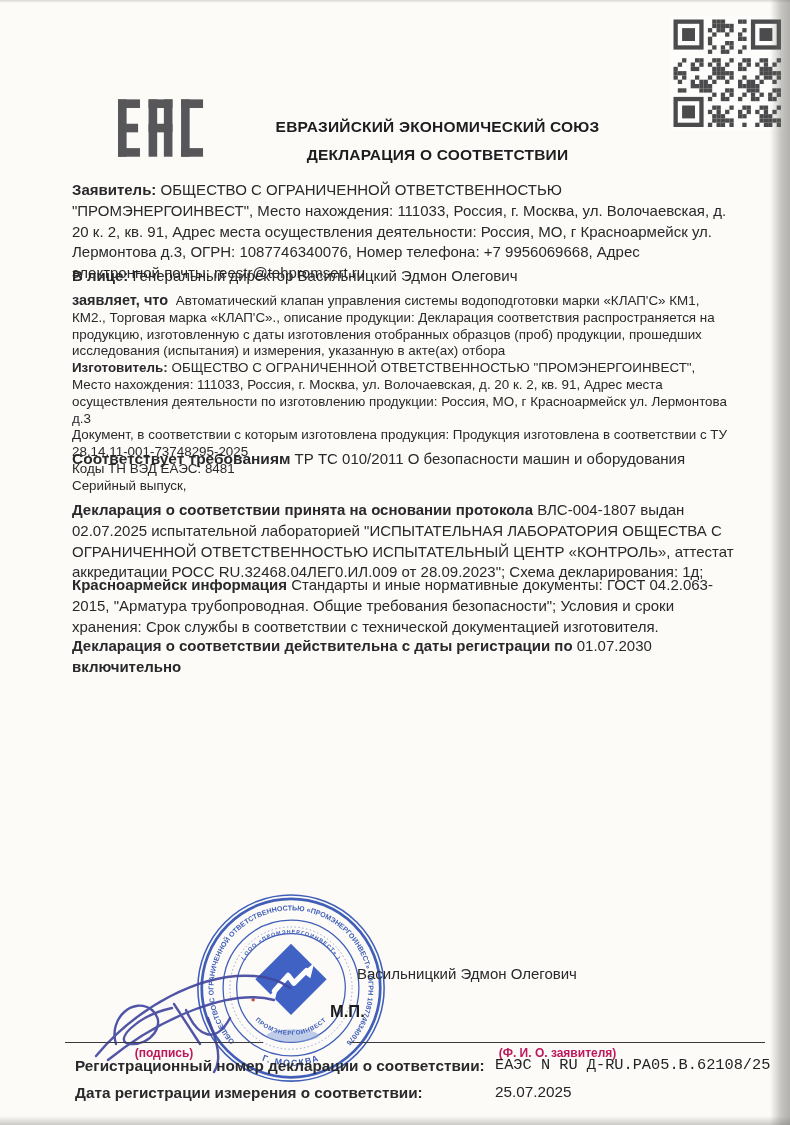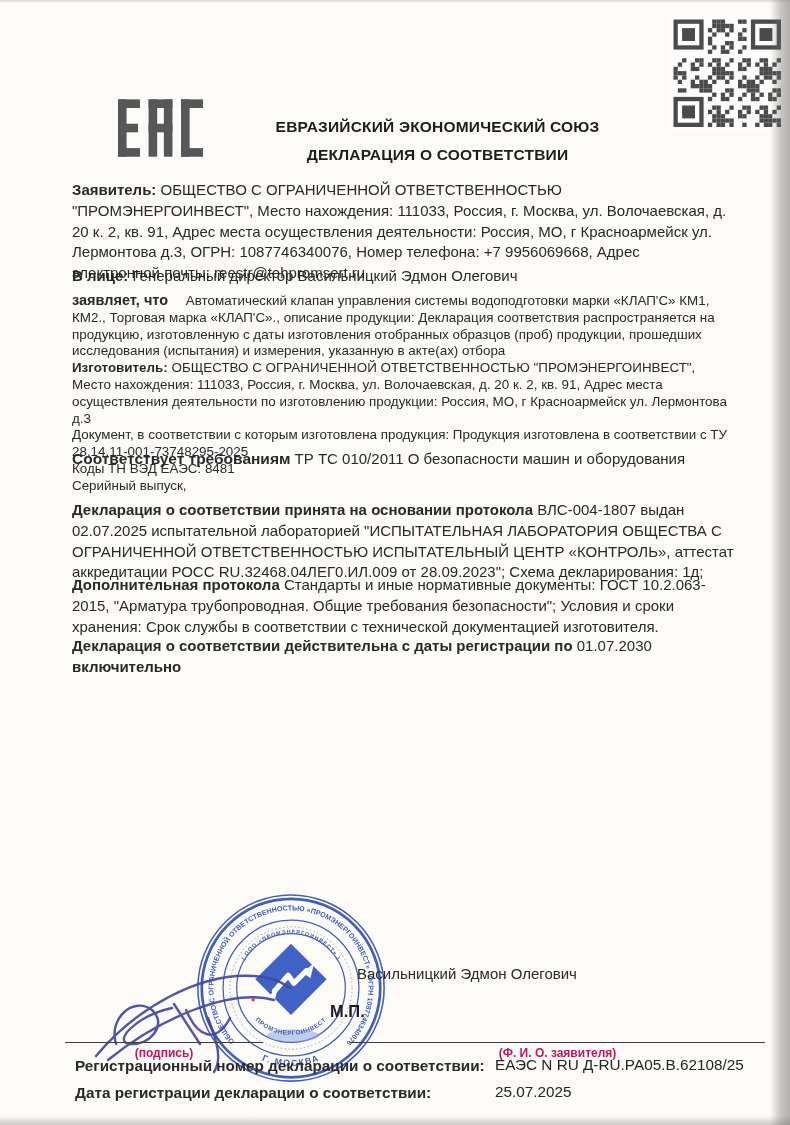--- a/index.html
+++ b/index.html
@@ -265,21 +265,21 @@
     <span>ОБЩЕСТВО С ОГРАНИЧЕННОЙ ОТВЕТСТВЕННОСТЬЮ "ПРОМЭНЕРГОИНВЕСТ", Место нахождения: 111033, Россия, г. Москва, ул. Волочаевская, д. 20 к. 2, кв. 91, Адрес места осуществления деятельности: Россия, МО, г Красноармейск ул. Лермонтова д.3, ОГРН: 1087746340076, Номер телефона: +7 9956069668, Адрес электронной почты: reestr@tehpromsert.ru</span>
   </div>
 
   <div class="abs body-txt" style="left:72px;top:266px;width:658px;">
     <span class="label-inline">В лице:</span>
     <span>Генеральный директор Васильницкий Эдмон Олегович</span>
   </div>
 
   <div class="abs small-txt" style="left:72px;top:292px;width:660px;">
     <div>
-      <span class="label-inline" style="font-size:14.5px;margin-right:14px;">заявляет, что</span>
+      <span class="label-inline" style="font-size:14.5px;margin-right:4px;">заявляет, что</span>
       <span>Автоматический клапан управления системы водоподготовки марки «КЛАП'С» КМ1, КМ2., Торговая марка «КЛАП'С»., описание продукции: Декларация соответствия распространяется на продукцию, изготовленную с даты изготовления отобранных образцов (проб) продукции, прошедших исследования (испытания) и измерения, указанную в акте(ах) отбора</span>
     </div>
     <div>
       <span class="label-inline">Изготовитель:</span>
       <span>ОБЩЕСТВО С ОГРАНИЧЕННОЙ ОТВЕТСТВЕННОСТЬЮ "ПРОМЭНЕРГОИНВЕСТ", Место нахождения: 111033, Россия, г. Москва, ул. Волочаевская, д. 20 к. 2, кв. 91, Адрес места осуществления деятельности по изготовлению продукции: Россия, МО, г Красноармейск ул. Лермонтова д.3</span>
     </div>
     <div>Документ, в соответствии с которым изготовлена продукция: Продукция изготовлена в соответствии с ТУ 28.14.11-001-73748295-2025</div>
     <div>Коды ТН ВЭД ЕАЭС: 8481</div>
     <div>Серийный выпуск,</div>
   </div>
@@ -288,22 +288,22 @@
     <span class="label-inline" style="font-size:15.5px;">Соответствует требованиям</span>
     <span style="margin-left:0;">ТР ТС 010/2011 О безопасности машин и оборудования</span>
   </div>
 
   <div class="abs body-txt" style="left:72px;top:500px;width:672px;">
     <span class="label-inline">Декларация о соответствии принята на основании протокола</span>
     <span>ВЛС-004-1807 выдан 02.07.2025 испытательной лабораторией "ИСПЫТАТЕЛЬНАЯ ЛАБОРАТОРИЯ ОБЩЕСТВА С ОГРАНИЧЕННОЙ ОТВЕТСТВЕННОСТЬЮ ИСПЫТАТЕЛЬНЫЙ ЦЕНТР «КОНТРОЛЬ», аттестат аккредитации РОСС RU.32468.04ЛЕГ0.ИЛ.009 от 28.09.2023"; Схема декларирования: 1д;</span>
   </div>
 
   <div class="abs body-txt" style="left:72px;top:575px;width:660px;">
-    <span class="label-inline">Дополнительная протокола</span>
-    <span>Стандарты и иные нормативные документы: ГОСТ 10.2.063-2015, "Арматура трубопроводная. Общие требования безопасности"; Условия и сроки хранения: Срок службы  в соответствии с технической документацией изготовителя.</span>
+    <span class="label-inline">Красноармейск информация</span>
+    <span>Стандарты и иные нормативные документы: ГОСТ 04.2.063-2015, "Арматура трубопроводная. Общие требования безопасности"; Условия и сроки хранения: Срок службы  в соответствии с технической документацией изготовителя.</span>
   </div>
 
   <div class="abs body-txt" style="left:72px;top:636px;width:600px;">
     <span class="label-inline">Декларация о соответствии действительна с даты регистрации по</span>
     <span>01.07.2030</span>
     <span class="label-inline">включительно</span>
   </div>
 
   <div class="abs stamp-wrap">
     <svg width="194" height="196" viewBox="-100 -100 200 202">
@@ -362,21 +362,21 @@
   <div class="abs mp">М.П.</div>
 
   <div class="abs rule" style="left:65px;top:1042px;width:198px;"></div>
   <div class="abs cap" style="left:65px;top:1046px;width:198px;">(подпись)</div>
 
   <div class="abs body-txt" style="left:357px;top:964px;text-align:right;">Васильницкий Эдмон Олегович</div>
   <div class="abs rule" style="left:350px;top:1042px;width:415px;border-top-width:1.4px;"></div>
   <div class="abs cap" style="left:350px;top:1046px;width:415px;">(Ф. И. О. заявителя)</div>
 
   <div class="abs body-txt b" style="left:75px;top:1056px;font-size:15.3px;">Регистрационный номер декларации о соответствии:</div>
-  <div class="abs val-col" style="top:1056px;">ЕАЭС N RU Д-RU.РА05.В.62108/25</div>
-
-  <div class="abs body-txt b" style="left:75px;top:1083px;font-size:15.3px;">Дата регистрации декларации о соответствии:</div>
+  <div class="abs val-col" style="top:1056px;font-family:Liberation Mono, monospace;">ЕАЭС N RU Д-RU.РА05.В.62108/25</div>
+
+  <div class="abs body-txt b" style="left:75px;top:1083px;font-size:15.3px;">Дата регистрации измерения о соответствии:</div>
   <div class="abs val-col" style="top:1083px;">25.07.2025</div>
 
   <div class="edge-right"></div>
   <div class="edge-bottom"></div>
   <div class="edge-top"></div>
 </div>
 
 </body></html>

